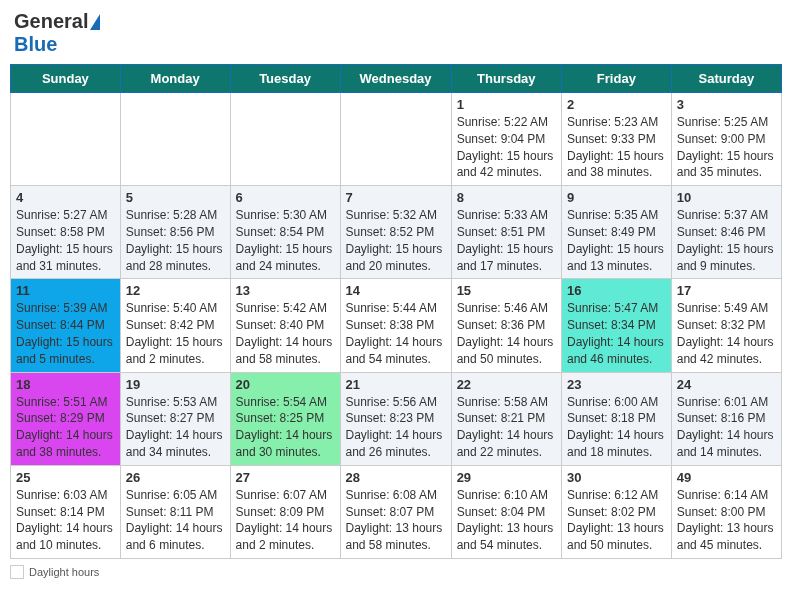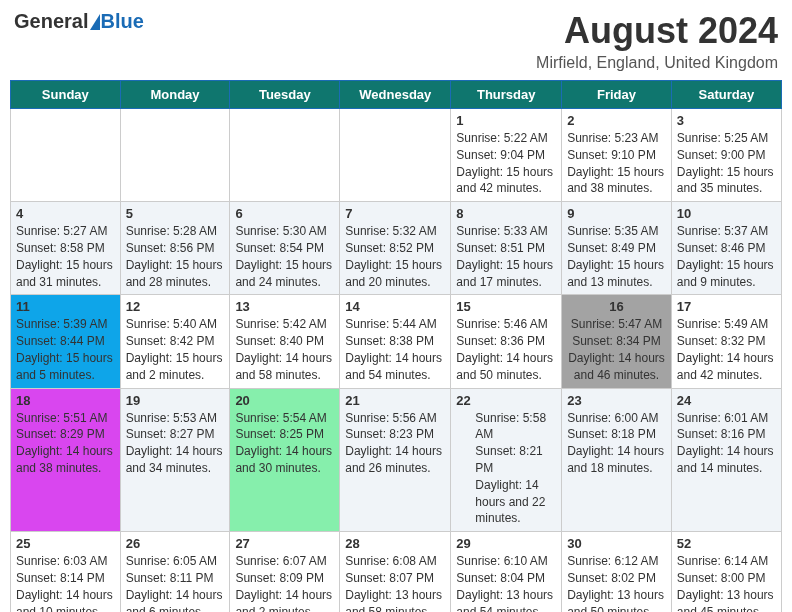--- a/index.html
+++ b/index.html
@@ -12,20 +12,21 @@
     }
     .header {
       display: flex;
       justify-content: space-between;
       align-items: flex-start;
       margin-bottom: 8px;
       padding: 0 4px;
     }
     .logo {
       display: flex;
+      flex-direction: column;
       align-items: flex-start;
     }
     .logo-text {
       display: flex;
       align-items: center;
       font-size: 20px;
       font-weight: bold;
       color: #333;
     }
     .logo-general { color: #333; font-weight: bold; }
@@ -99,24 +100,20 @@
 <div class="header">
   <div class="logo">
     <div class="logo-text">
       <span class="logo-general">General</span>
       <span class="logo-triangle"></span>
     </div>
     <div>
       <span class="logo-blue" style="font-size:20px; font-weight:bold;">Blue</span>
     </div>
   </div>
-  <div class="title-area">
-    <div class="month-year">August 2024</div>
-    <div class="location">Mirfield, England, United Kingdom</div>
-  </div>
 </div>
 
 <table class="calendar">
   <thead>
     <tr>
     <th>Sunday</th>
         <th>Monday</th>
         <th>Tuesday</th>
         <th>Wednesday</th>
         <th>Thursday</th>
@@ -132,21 +129,21 @@
         <td class="empty"></td>
         <td style="background: rgb(255, 255, 255);">
           <span class="day-num">1</span>
           <div class="day-info" style="white-space: pre-line;">Sunrise: 5:22 AM
 Sunset: 9:04 PM
 Daylight: 15 hours and 42 minutes.</div>
         </td>
         <td style="background: rgb(255, 255, 255);">
           <span class="day-num">2</span>
           <div class="day-info" style="white-space: pre-line;">Sunrise: 5:23 AM
-Sunset: 9:10 PM
+Sunset: 9:33 PM
 Daylight: 15 hours and 38 minutes.</div>
         </td>
         <td style="background: rgb(255, 255, 255);">
           <span class="day-num">3</span>
           <div class="day-info" style="white-space: pre-line;">Sunrise: 5:25 AM
 Sunset: 9:00 PM
 Daylight: 15 hours and 35 minutes.</div>
         </td>
       </tr>
       <tr>
@@ -217,21 +214,21 @@
           <div class="day-info" style="white-space: pre-line;">Sunrise: 5:44 AM
 Sunset: 8:38 PM
 Daylight: 14 hours and 54 minutes.</div>
         </td>
         <td style="background: rgb(255, 255, 255);">
           <span class="day-num">15</span>
           <div class="day-info" style="white-space: pre-line;">Sunrise: 5:46 AM
 Sunset: 8:36 PM
 Daylight: 14 hours and 50 minutes.</div>
         </td>
-        <td style="background: #a3a3a3; text-align: center;">
+        <td style="background: #5eead4;">
           <span class="day-num">16</span>
           <div class="day-info" style="white-space: pre-line;">Sunrise: 5:47 AM
 Sunset: 8:34 PM
 Daylight: 14 hours and 46 minutes.</div>
         </td>
         <td style="background: rgb(255, 255, 255);">
           <span class="day-num">17</span>
           <div class="day-info" style="white-space: pre-line;">Sunrise: 5:49 AM
 Sunset: 8:32 PM
 Daylight: 14 hours and 42 minutes.</div>
@@ -257,21 +254,21 @@
 Daylight: 14 hours and 30 minutes.</div>
         </td>
         <td style="background: rgb(240, 244, 248);">
           <span class="day-num">21</span>
           <div class="day-info" style="white-space: pre-line;">Sunrise: 5:56 AM
 Sunset: 8:23 PM
 Daylight: 14 hours and 26 minutes.</div>
         </td>
         <td style="background: rgb(240, 244, 248);">
           <span class="day-num">22</span>
-          <div class="day-info" style="white-space: pre-line; margin-left: 19px;">Sunrise: 5:58 AM
+          <div class="day-info" style="white-space: pre-line;">Sunrise: 5:58 AM
 Sunset: 8:21 PM
 Daylight: 14 hours and 22 minutes.</div>
         </td>
         <td style="background: rgb(240, 244, 248);">
           <span class="day-num">23</span>
           <div class="day-info" style="white-space: pre-line;">Sunrise: 6:00 AM
 Sunset: 8:18 PM
 Daylight: 14 hours and 18 minutes.</div>
         </td>
         <td style="background: rgb(240, 244, 248);">
@@ -312,21 +309,21 @@
 Sunset: 8:04 PM
 Daylight: 13 hours and 54 minutes.</div>
         </td>
         <td style="background: rgb(255, 255, 255);">
           <span class="day-num">30</span>
           <div class="day-info" style="white-space: pre-line;">Sunrise: 6:12 AM
 Sunset: 8:02 PM
 Daylight: 13 hours and 50 minutes.</div>
         </td>
         <td style="background: rgb(255, 255, 255);">
-          <span class="day-num">52</span>
+          <span class="day-num">49</span>
           <div class="day-info" style="white-space: pre-line;">Sunrise: 6:14 AM
 Sunset: 8:00 PM
 Daylight: 13 hours and 45 minutes.</div>
         </td>
       </tr>
     </tbody>
 </table>
 
 <div class="footer">
   <div class="daylight-box"></div>

